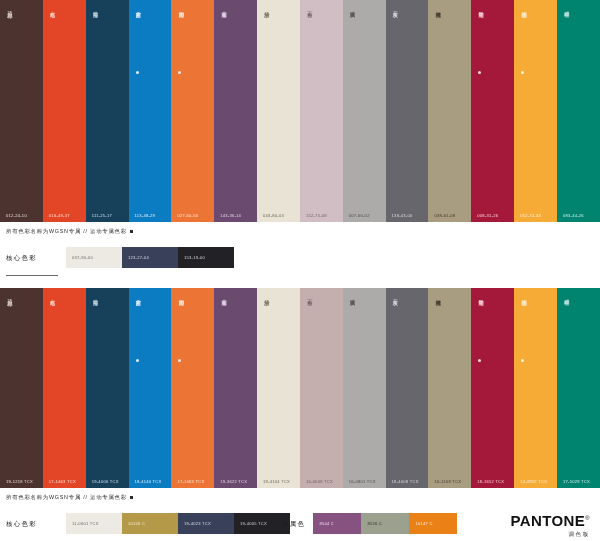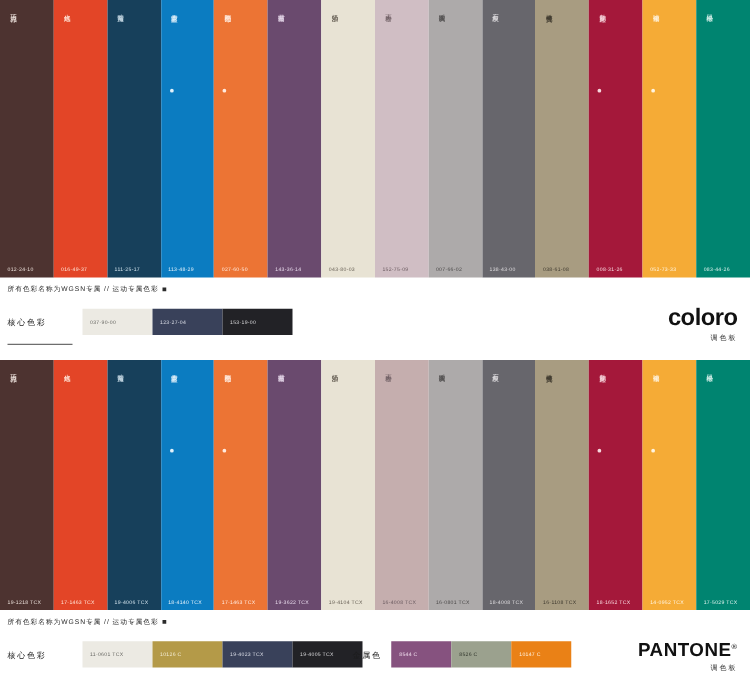--- a/index.html
+++ b/index.html
@@ -215,24 +215,20 @@
           <span style="color: rgb(107, 107, 102);">037-90-00</span>
         </div>
         <div class="core-sw" style="background: rgb(57, 65, 90);">
           <span style="color: rgb(220, 223, 232);">123-27-04</span>
         </div>
         <div class="core-sw" style="background: rgb(34, 34, 38);">
           <span style="color: rgb(214, 214, 216);">153-19-00</span>
         </div>
       </div>
 
-    <div class="brand" style="top:10px;">
-      <div class="brand-name-coloro">coloro</div>
-      <div class="brand-sub">调色板</div>
-    </div>
   </div>
 
   <div class="band" style="margin-top:12px;" id="band-1">
       <div class="swatch" style="width: 42.8571px; height: 200px; background: rgb(77, 51, 48);">
         <div>
           <div class="sw-label" style="color: rgb(232, 221, 215);">巧克力棕</div>
         </div>
         <div class="sw-code" style="color: rgb(232, 221, 215);">19-1218 TCX</div>
       </div>
       <div class="swatch" style="width: 42.8571px; height: 200px; background: rgb(227, 69, 39);">

